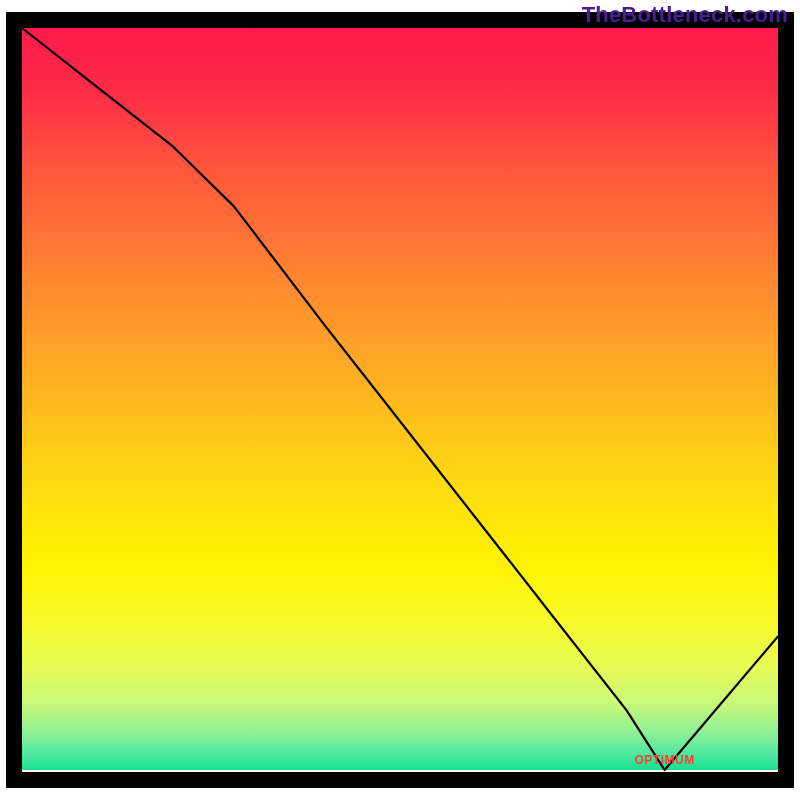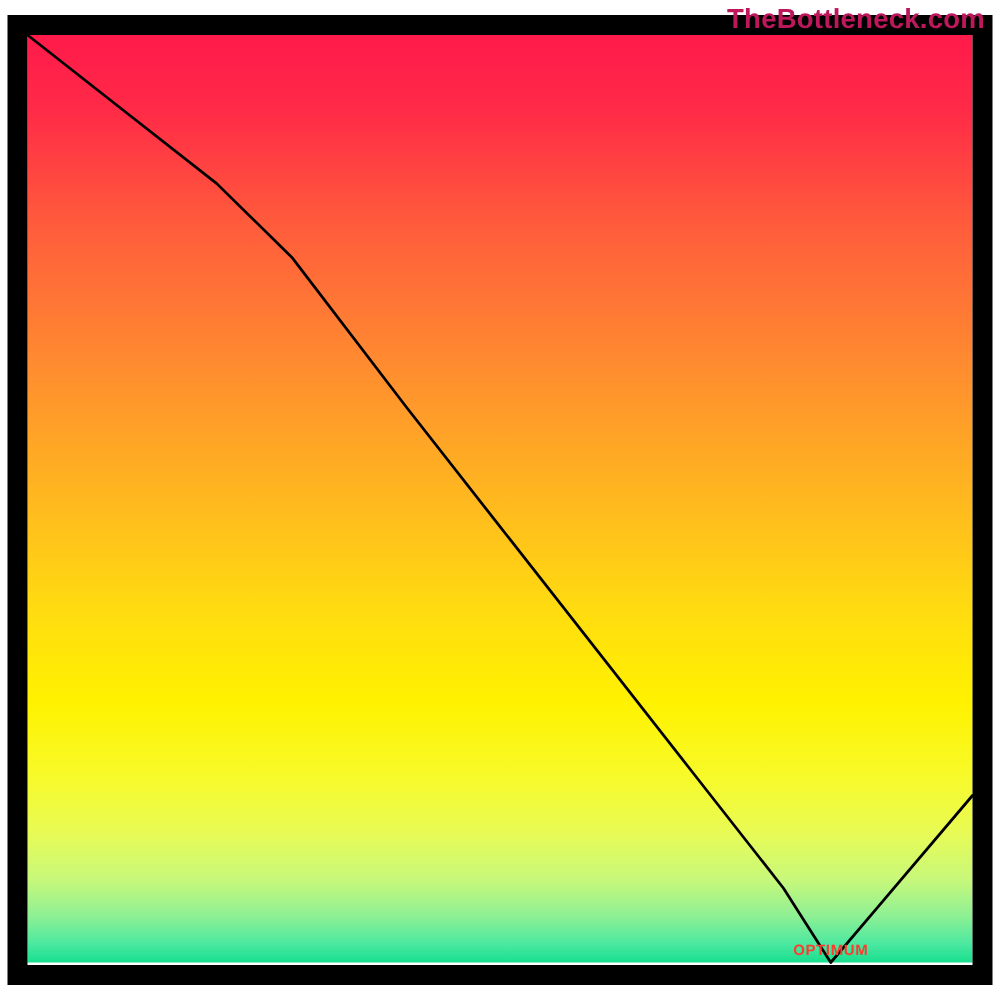--- a/index.html
+++ b/index.html
@@ -9,21 +9,21 @@
     width: 800px;
     height: 800px;
   }
   .watermark {
     position: absolute;
     top: 2px;
     right: 12px;
     font-family: Arial, Helvetica, sans-serif;
     font-size: 22px;
     font-weight: 600;
-    color: #be185d;
+    color: #4c1d95;
     letter-spacing: 0.2px;
     z-index: 10;
   }
   svg.chart {
     position: absolute;
     left: 0; top: 0;
     width: 800px; height: 800px;
     display: block;
   }
   .marker-label {

